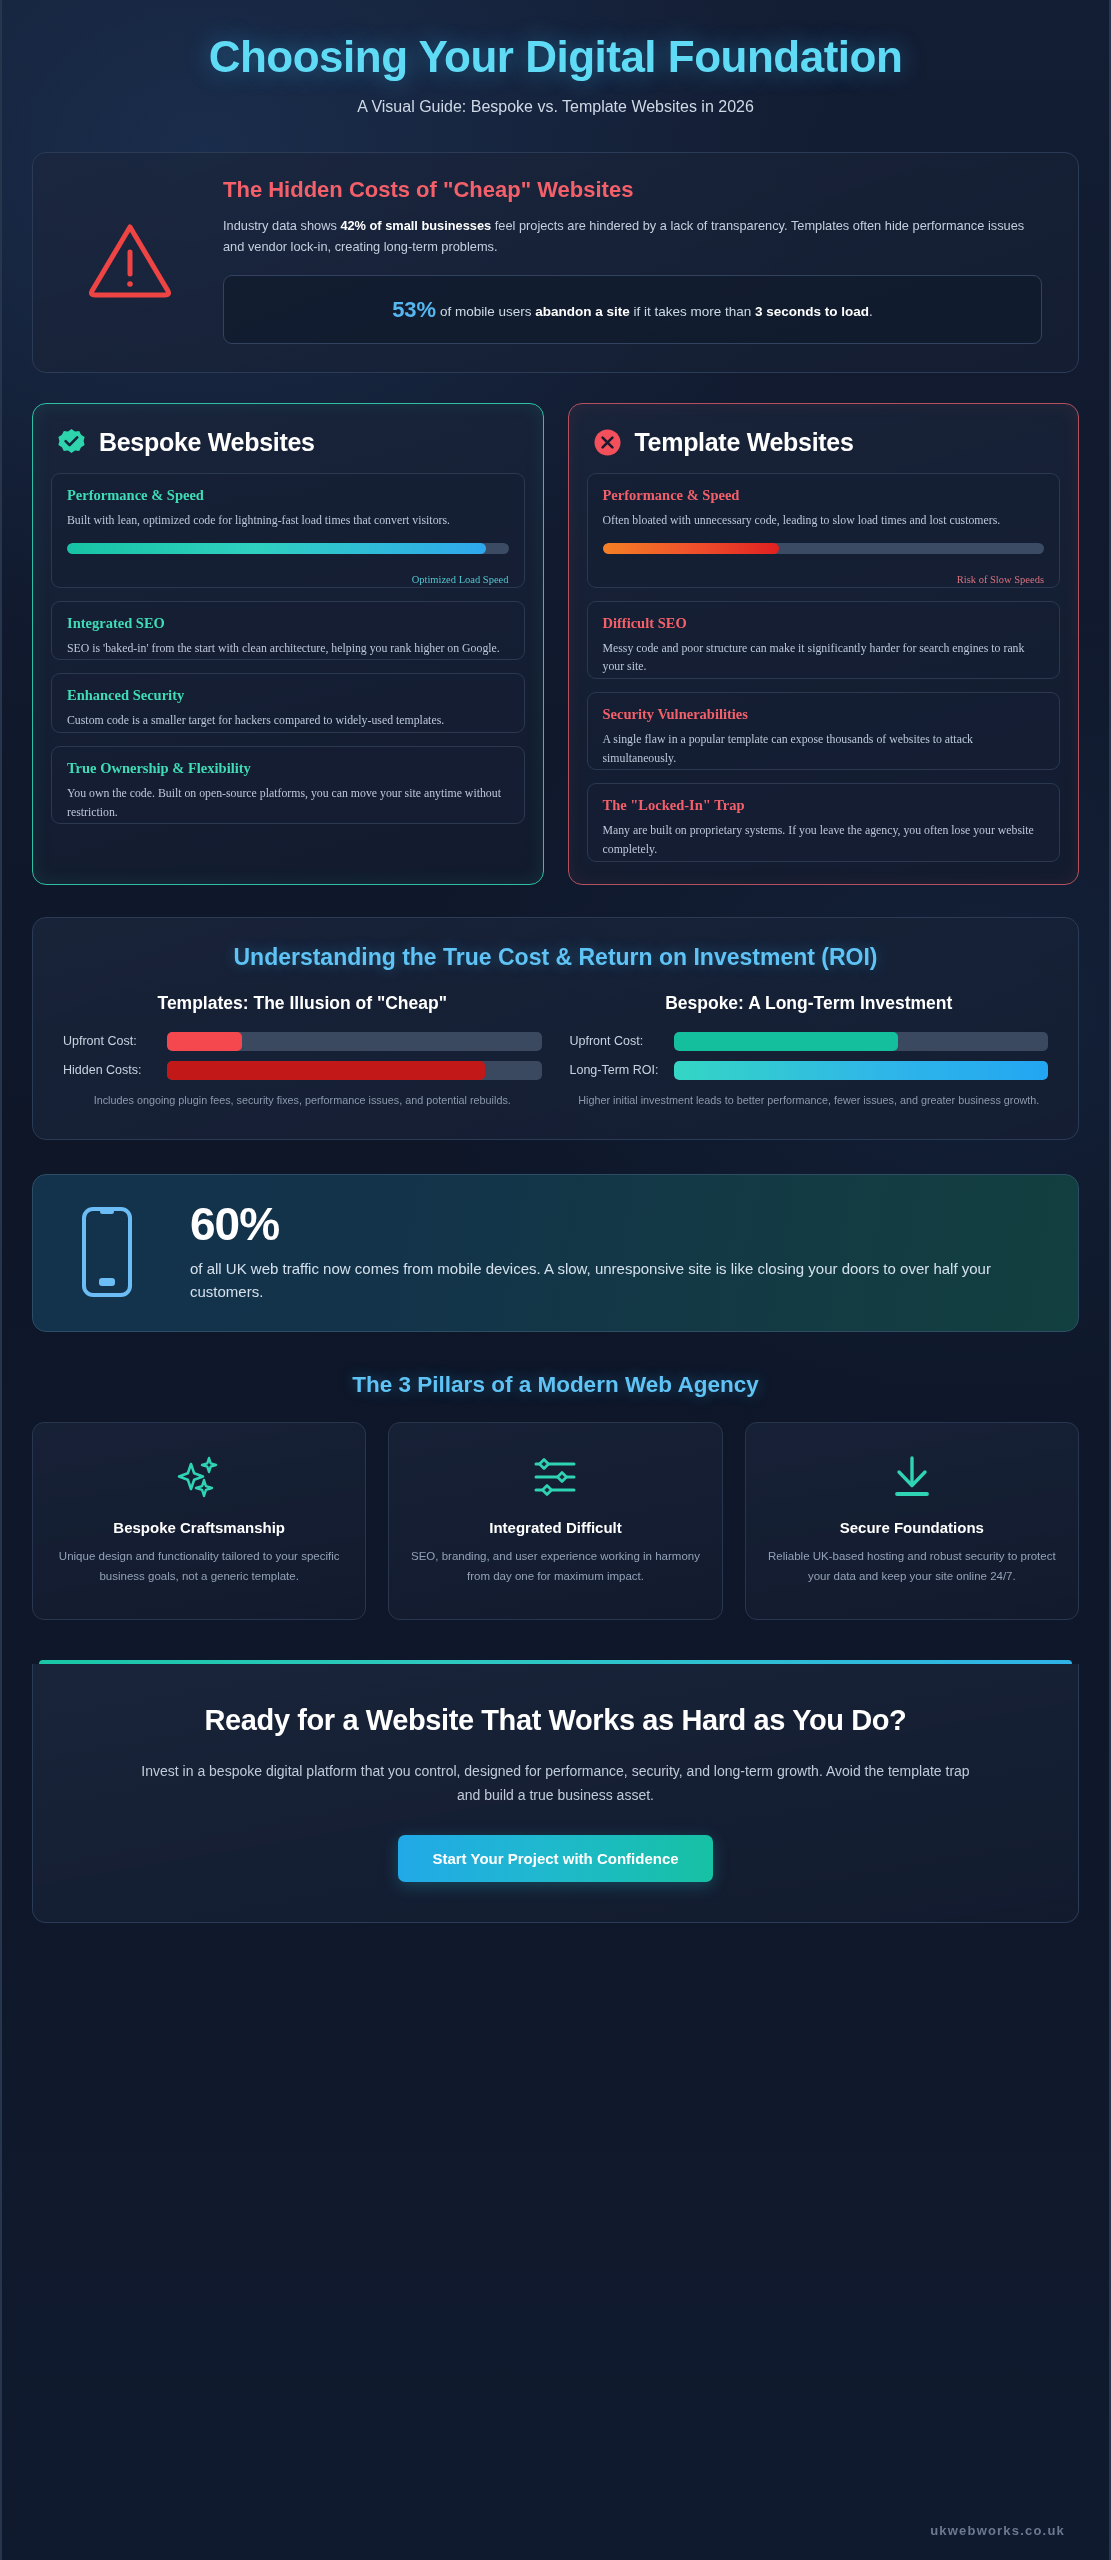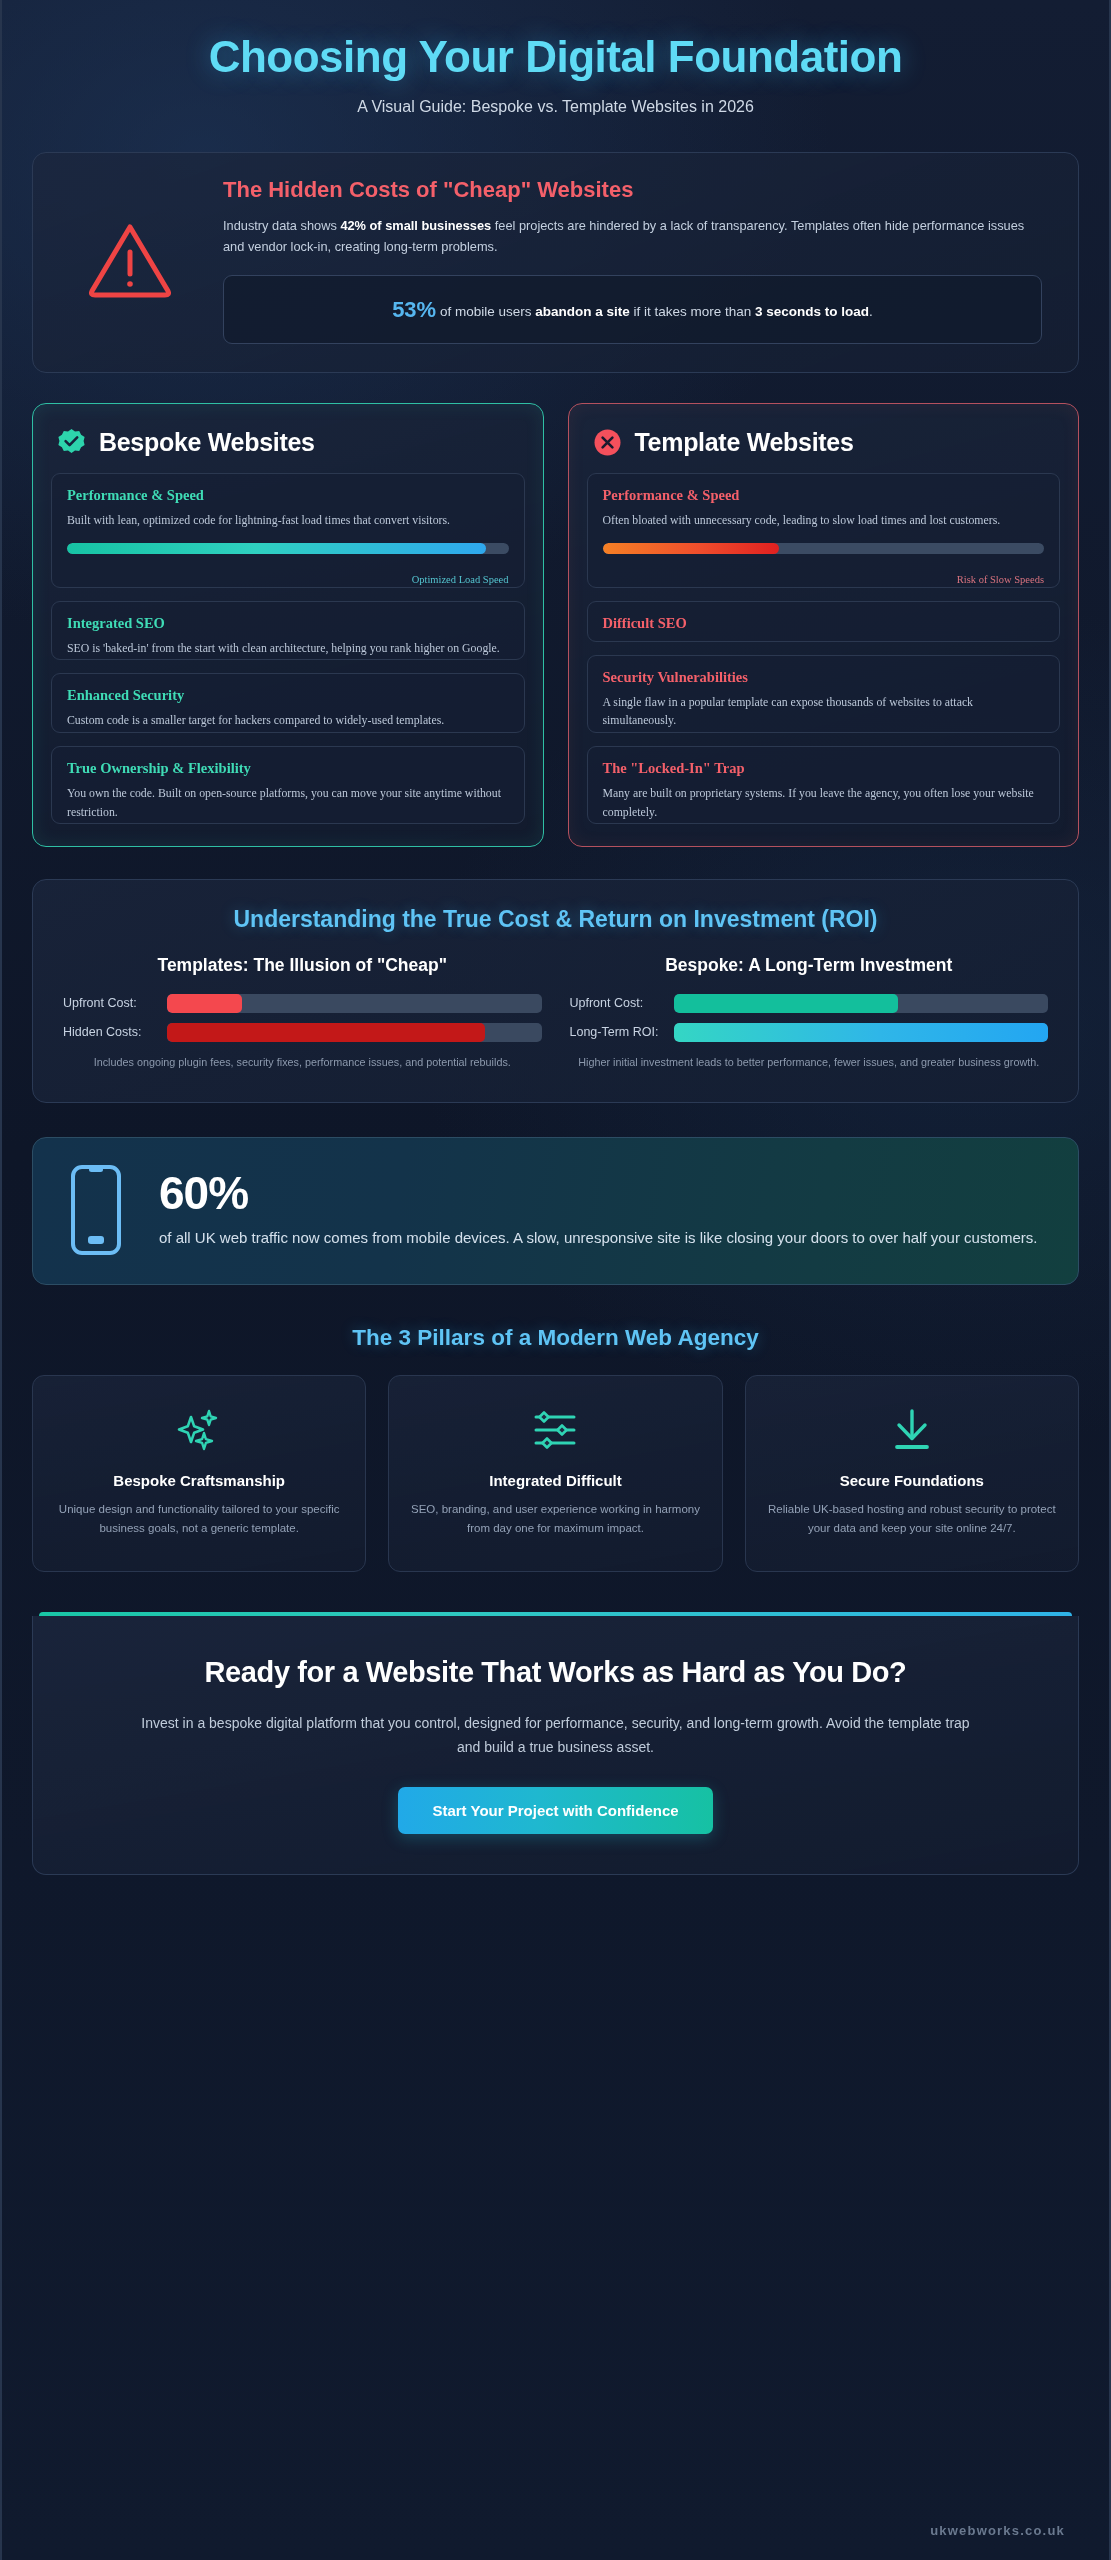--- a/index.html
+++ b/index.html
@@ -208,24 +208,24 @@
     color: #8c99ad;
     padding: 0 8px;
   }
 
   
   .mobile-stat {
     margin-top: 34px;
     border-radius: 14px;
     border: 1px solid #2c4d64;
     background: linear-gradient(100deg, #13324c 0%, #13334a 35%, #133b43 75%, #123f3f 100%);
-    padding: 26px 30px 28px 34px;
+    padding: 26px 30px 28px 45px;
     display: flex;
     align-items: center;
-    gap: 34px;
+    gap: 54px;
   }
   .phone-wrap { flex: 0 0 58px; display: flex; align-items: center; justify-content: center; }
   .ms-body { flex: 1 1 auto; }
   .ms-big {
     font-size: 46px;
     font-weight: bold;
     color: #ffffff;
     line-height: 1.0;
     letter-spacing: -1px;
   }
@@ -405,20 +405,21 @@
         <div class="feat-title">Performance &amp; Speed</div>
         <div class="feat-desc">Often bloated with unnecessary code, leading to slow load times and lost customers.</div>
         <div class="bar-track">
           <div class="bar-fill bad" id="template-bar" style="width: 40%;"></div>
         </div>
         <div class="bar-caption bad">Risk of Slow Speeds</div>
       </div>
 
       <div class="feat">
         <div class="feat-title">Difficult SEO</div>
+        <div class="feat-desc">Messy code and poor structure can make it significantly harder for search engines to rank your site.</div>
       </div>
 
       <div class="feat">
         <div class="feat-title">Security Vulnerabilities</div>
         <div class="feat-desc">A single flaw in a popular template can expose thousands of websites to attack simultaneously.</div>
       </div>
 
       <div class="feat">
         <div class="feat-title">The "Locked-In" Trap</div>
         <div class="feat-desc">Many are built on proprietary systems. If you leave the agency, you often lose your website completely.</div>

